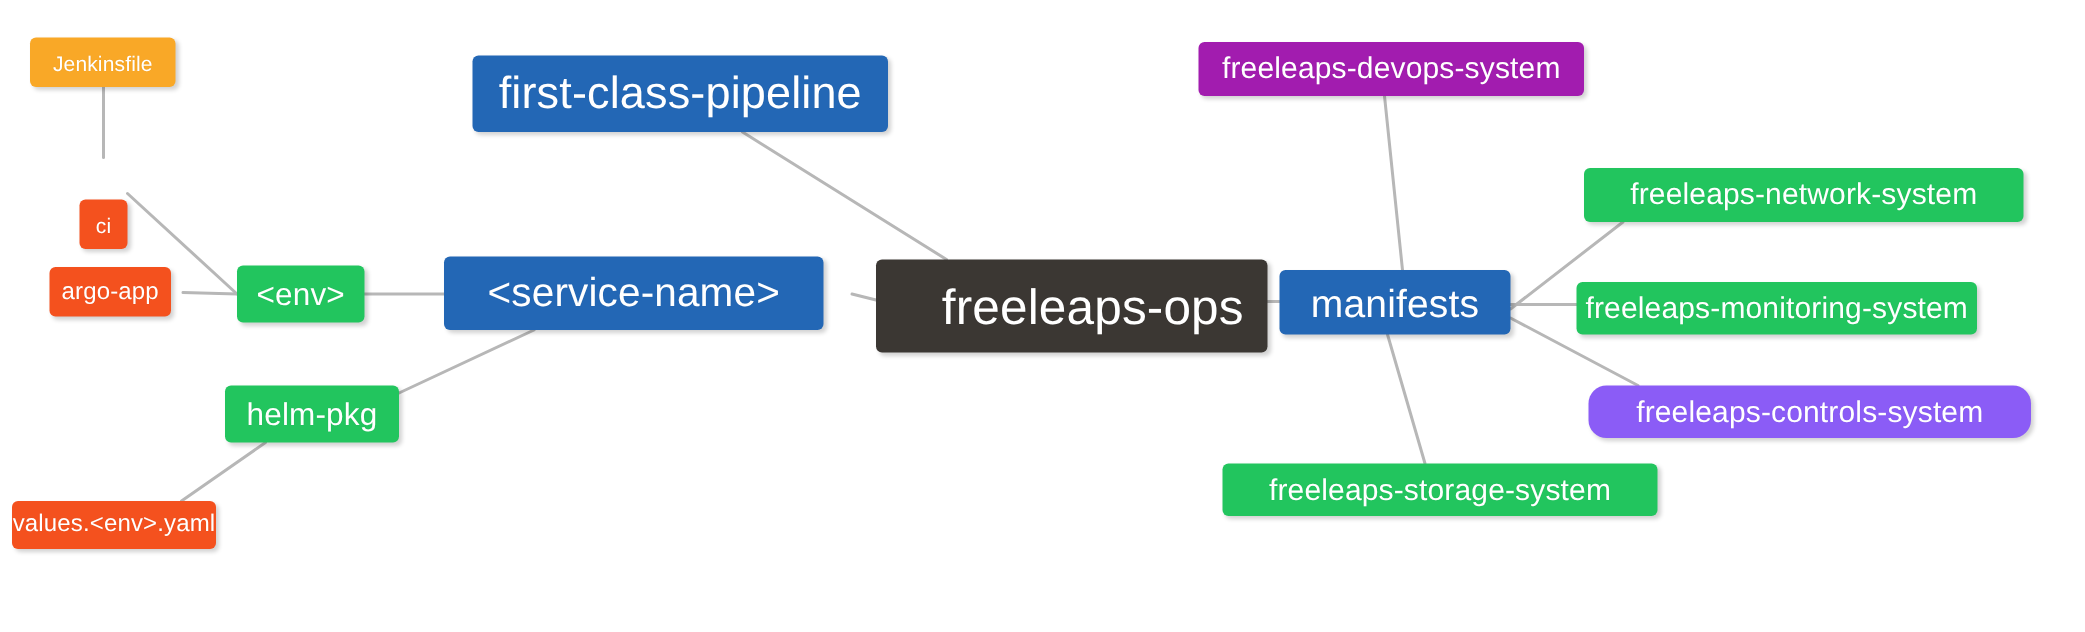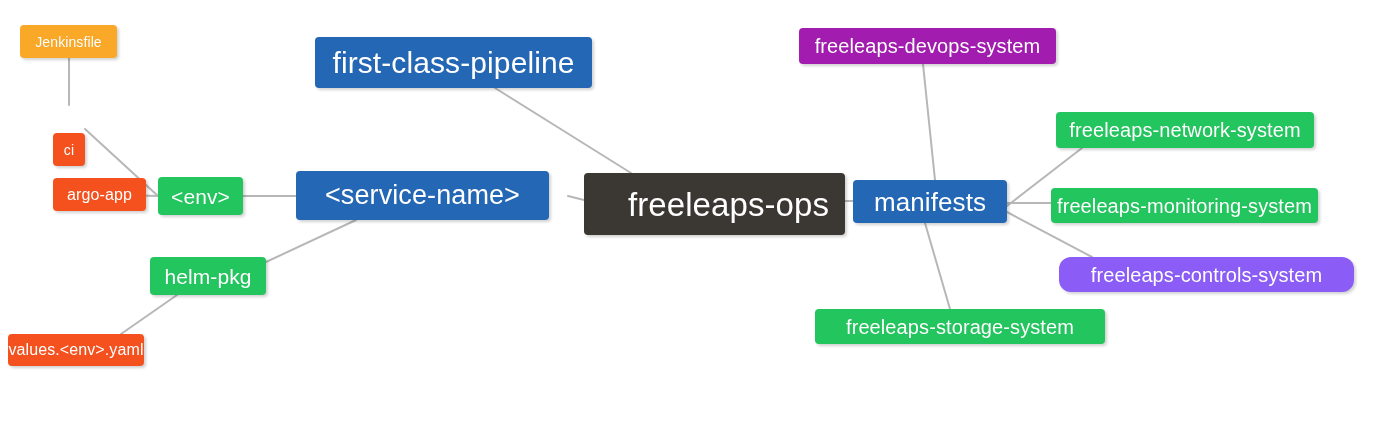--- a/index.html
+++ b/index.html
@@ -63,21 +63,21 @@
       <line x1="1092" y1="257" x2="1007" y2="212" stroke="#b7b7b7" stroke-width="2" stroke-linecap="round"></line>
       <line x1="950" y1="309" x2="925" y2="223" stroke="#b7b7b7" stroke-width="2" stroke-linecap="round"></line>
     </svg>
   <div id="node-layer">
       <div class="node" style="left: 20px; top: 25px; width: 97px; height: 33px; background: rgb(249, 168, 39); font-size: 14px;">
         <span>Jenkinsfile</span>
       </div>
       <div class="node" style="left: 53px; top: 105px; width: 32px; height: 33px; background: rgb(244, 81, 30); font-size: 14px; margin-top: 28px;">
         <span>ci</span>
       </div>
-      <div class="node" style="left: 33px; top: 178px; width: 93px; height: 33px; background: rgb(244, 81, 30); font-size: 16px; margin-left: 20px;">
+      <div class="node" style="left: 33px; top: 178px; width: 81px; height: 33px; background: rgb(244, 81, 30); font-size: 16px;">
         <span>argo-app</span>
       </div>
       <div class="node" style="left: 158px; top: 177px; width: 85px; height: 38px; background: rgb(34, 197, 94); font-size: 21px;">
         <span>&lt;env&gt;</span>
       </div>
       <div class="node" style="left: 150px; top: 257px; width: 116px; height: 38px; background: rgb(34, 197, 94); font-size: 21px;">
         <span>helm-pkg</span>
       </div>
       <div class="node" style="left: 8px; top: 334px; width: 136px; height: 32px; background: rgb(244, 81, 30); font-size: 16px;">
         <span>values.&lt;env&gt;.yaml</span>
@@ -90,21 +90,21 @@
       </div>
       <div class="node" style="left: 584px; top: 173px; width: 261px; height: 62px; background: rgb(59, 55, 51); font-size: 33px; padding-left: 28px;">
         <span>freeleaps-ops</span>
       </div>
       <div class="node" style="left: 853px; top: 180px; width: 154px; height: 43px; background: rgb(35, 103, 181); font-size: 26px;">
         <span>manifests</span>
       </div>
       <div class="node" style="left: 799px; top: 28px; width: 257px; height: 36px; background: #a21caf; font-size: 20px;">
         <span>freeleaps-devops-system</span>
       </div>
-      <div class="node" style="left: 1056px; top: 112px; width: 258px; height: 36px; background: rgb(34, 197, 94); font-size: 20px;">
+      <div class="node" style="left: 1056px; top: 112px; width: 293px; height: 36px; background: rgb(34, 197, 94); font-size: 20px;">
         <span>freeleaps-network-system</span>
       </div>
       <div class="node" style="left: 1051px; top: 188px; width: 267px; height: 35px; background: rgb(34, 197, 94); font-size: 20px;">
         <span>freeleaps-monitoring-system</span>
       </div>
       <div class="node" style="left: 1059px; top: 257px; width: 295px; height: 35px; background: #8b5cf6; font-size: 20px; border-radius: 12px;">
         <span>freeleaps-controls-system</span>
       </div>
       <div class="node" style="left: 815px; top: 309px; width: 290px; height: 35px; background: rgb(34, 197, 94); font-size: 20px;">
         <span>freeleaps-storage-system</span>

